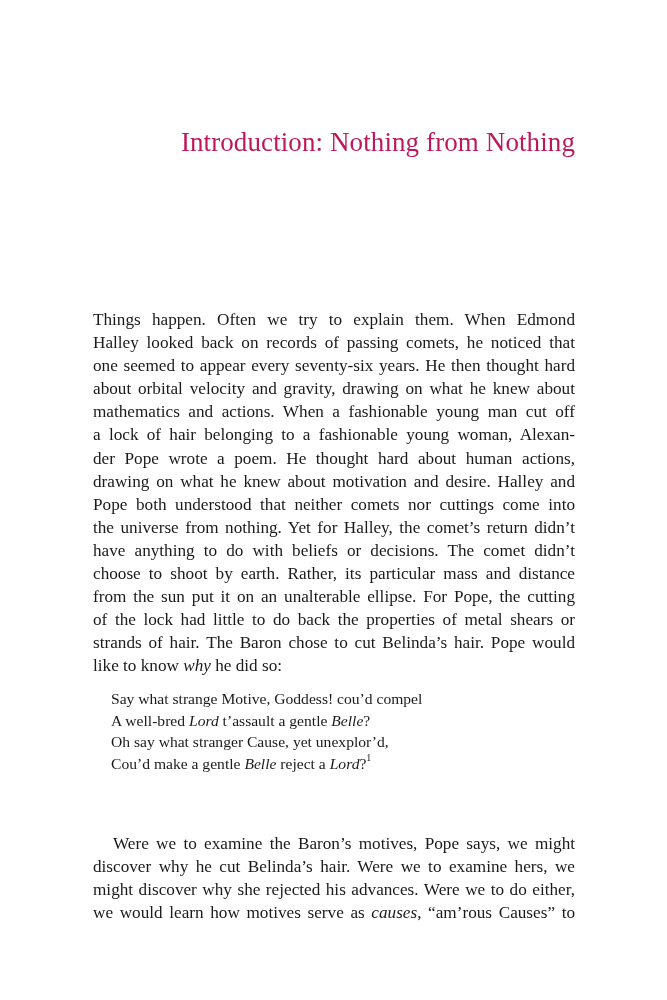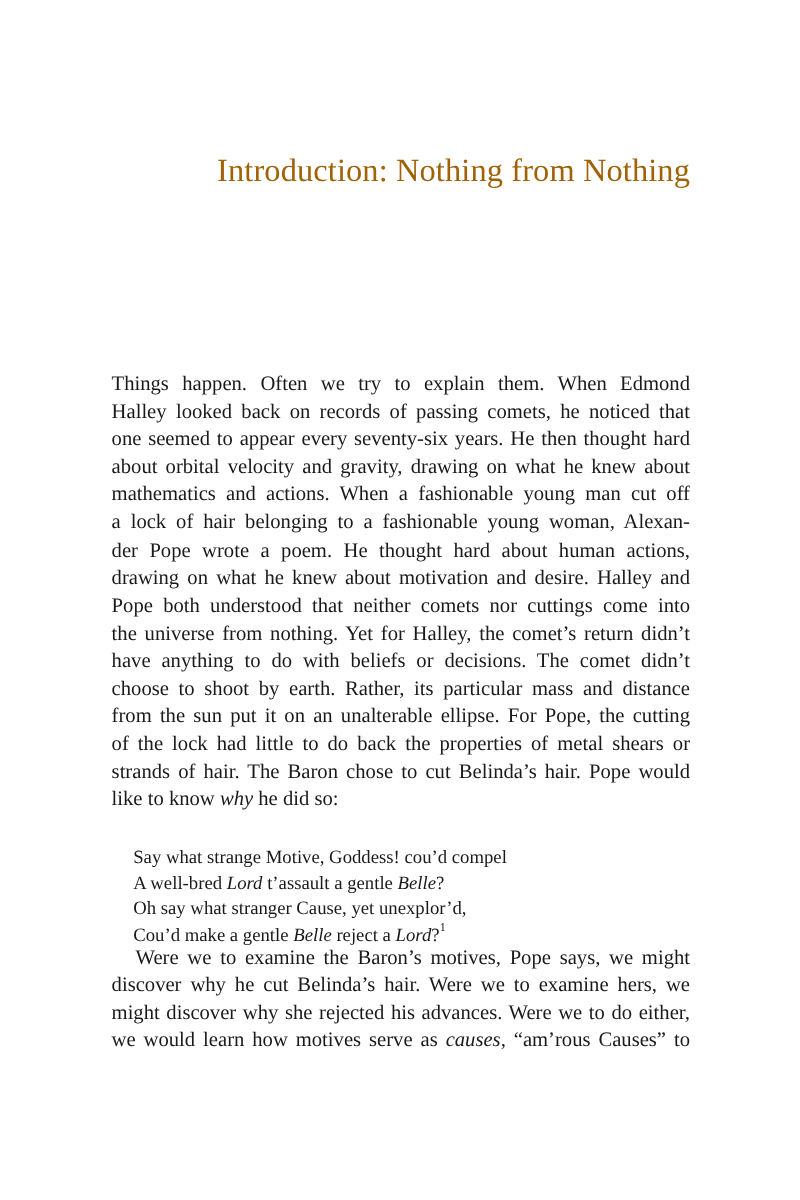--- a/index.html
+++ b/index.html
@@ -23,21 +23,21 @@
     }
     .chapter-title {
       position: absolute;
       top: 124px;
       right: 92px;
       margin: 0;
       font-weight: normal;
       font-size: 27px;
       line-height: 36px;
       white-space: nowrap;
-      color: #a16207;
+      color: #be185d;
       letter-spacing: 0.1px;
     }
     .body-text {
       position: absolute;
       left: 93px;
       width: 482px;
       font-size: 17.2px;
     }
     .para {
       margin: 0;
@@ -51,30 +51,30 @@
       white-space: nowrap;
       overflow: visible;
     }
     .line.last {
       text-align-last: left;
     }
     .p1 { top: 308px; }
     .verse {
       position: absolute;
       left: 111px;
-      top: 704px;
+      top: 688px;
       font-size: 15.6px;
     }
     .verse .vline {
       display: block;
       height: 21.5px;
       line-height: 21.5px;
       white-space: nowrap;
     }
-    .p2 { top: 786px; }
+    .p2 { top: 832px; }
     .indent { padding-left: 20px; }
     em { font-style: italic; }
     sup {
       font-size: 10px;
       line-height: 0;
       position: relative;
       top: -1px;
       vertical-align: super;
     }
   </style>

